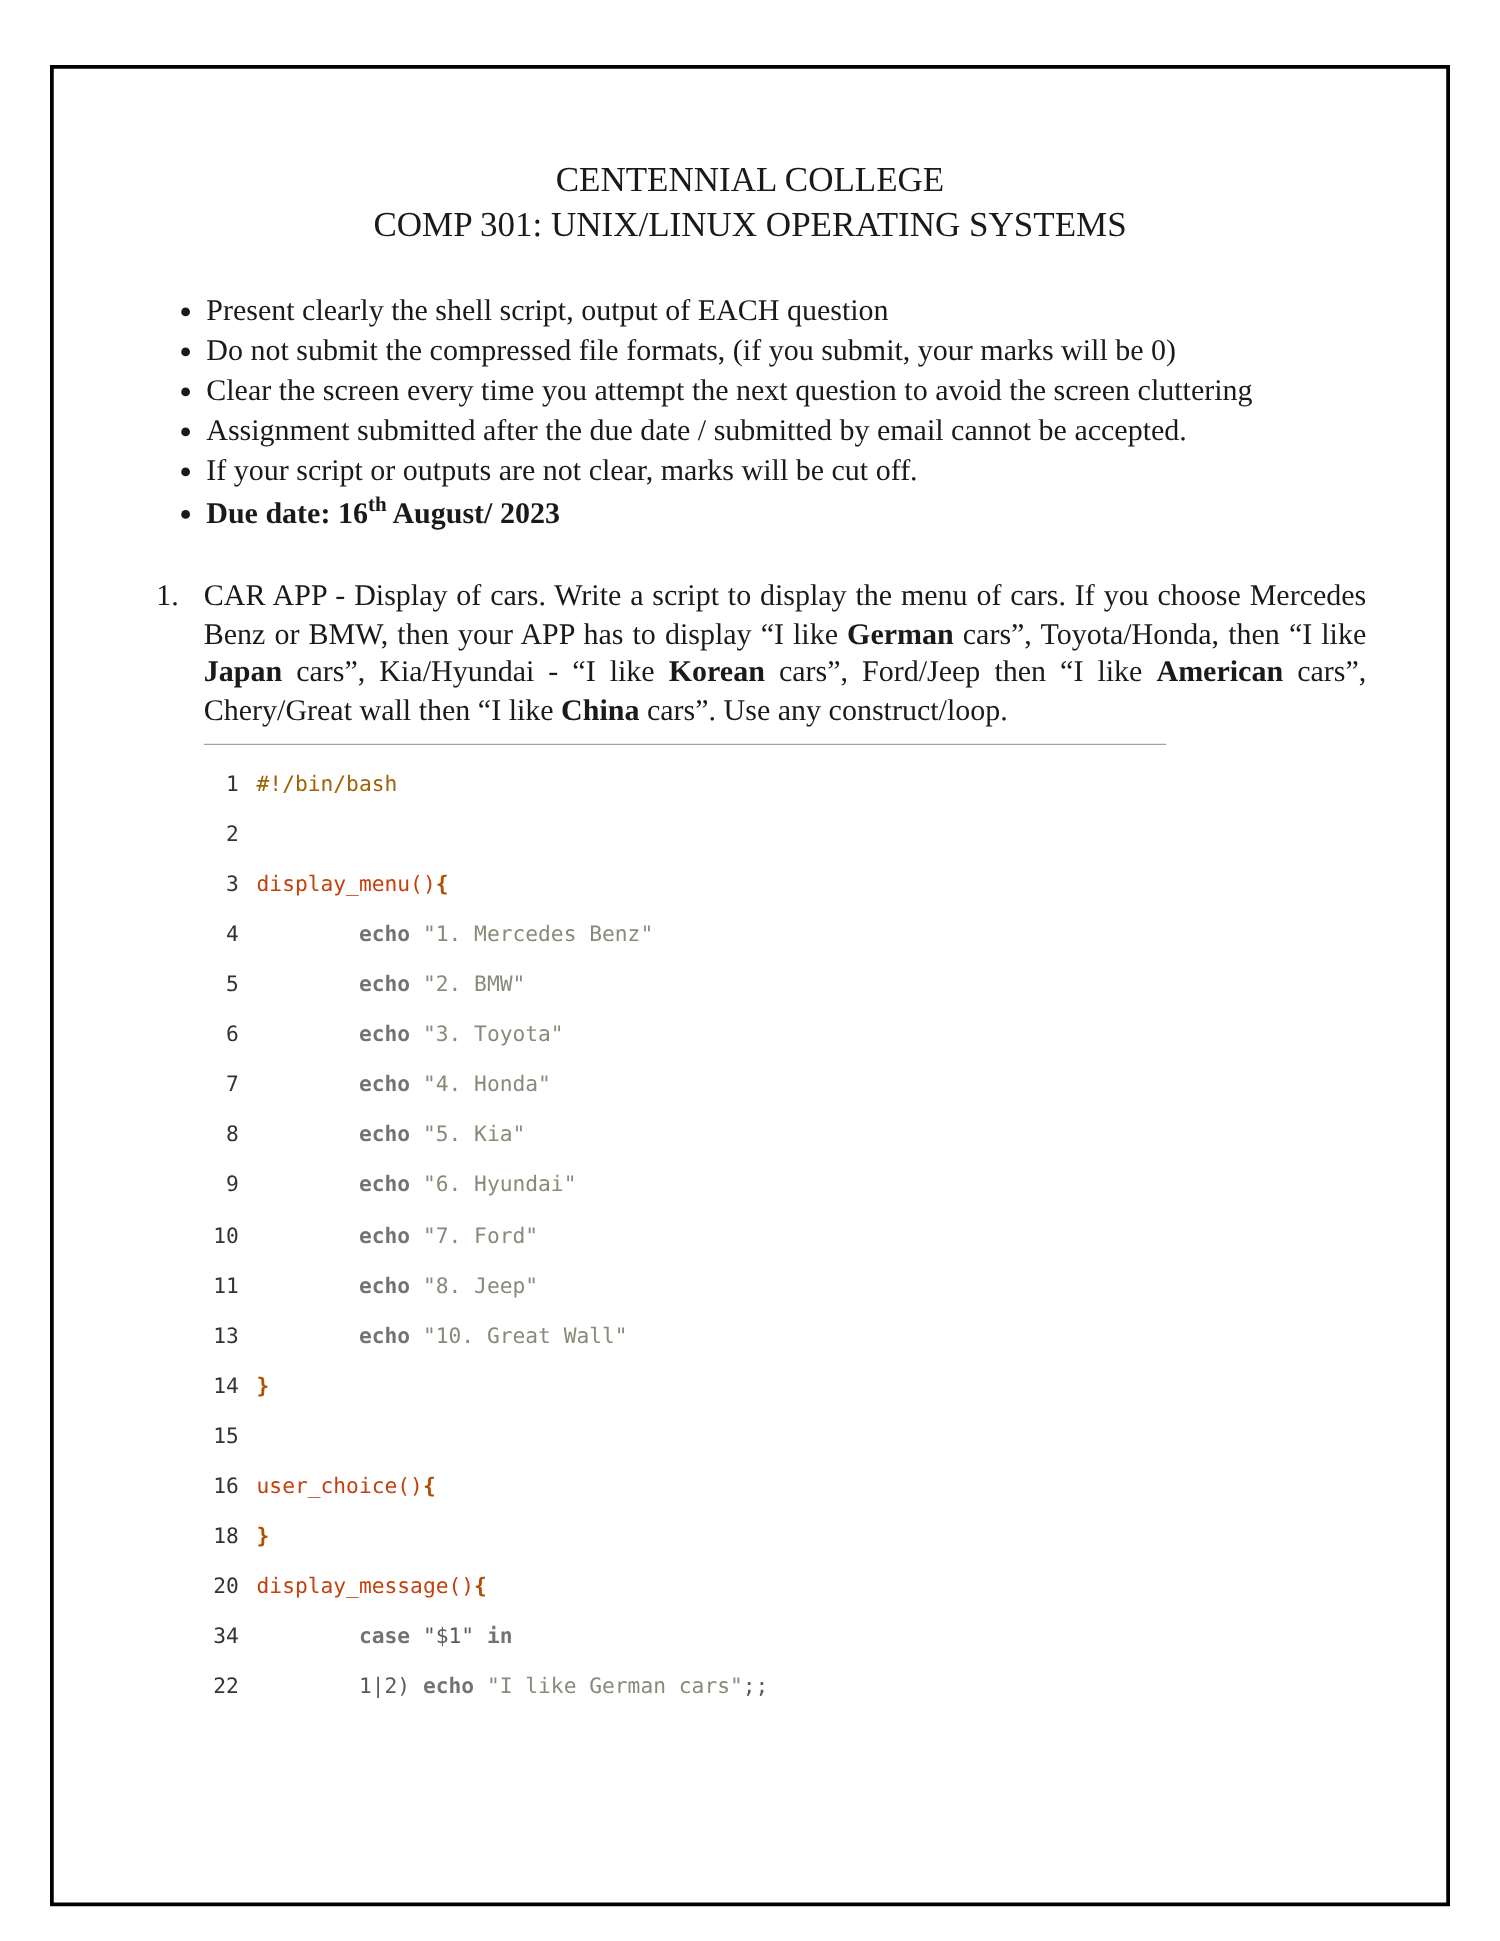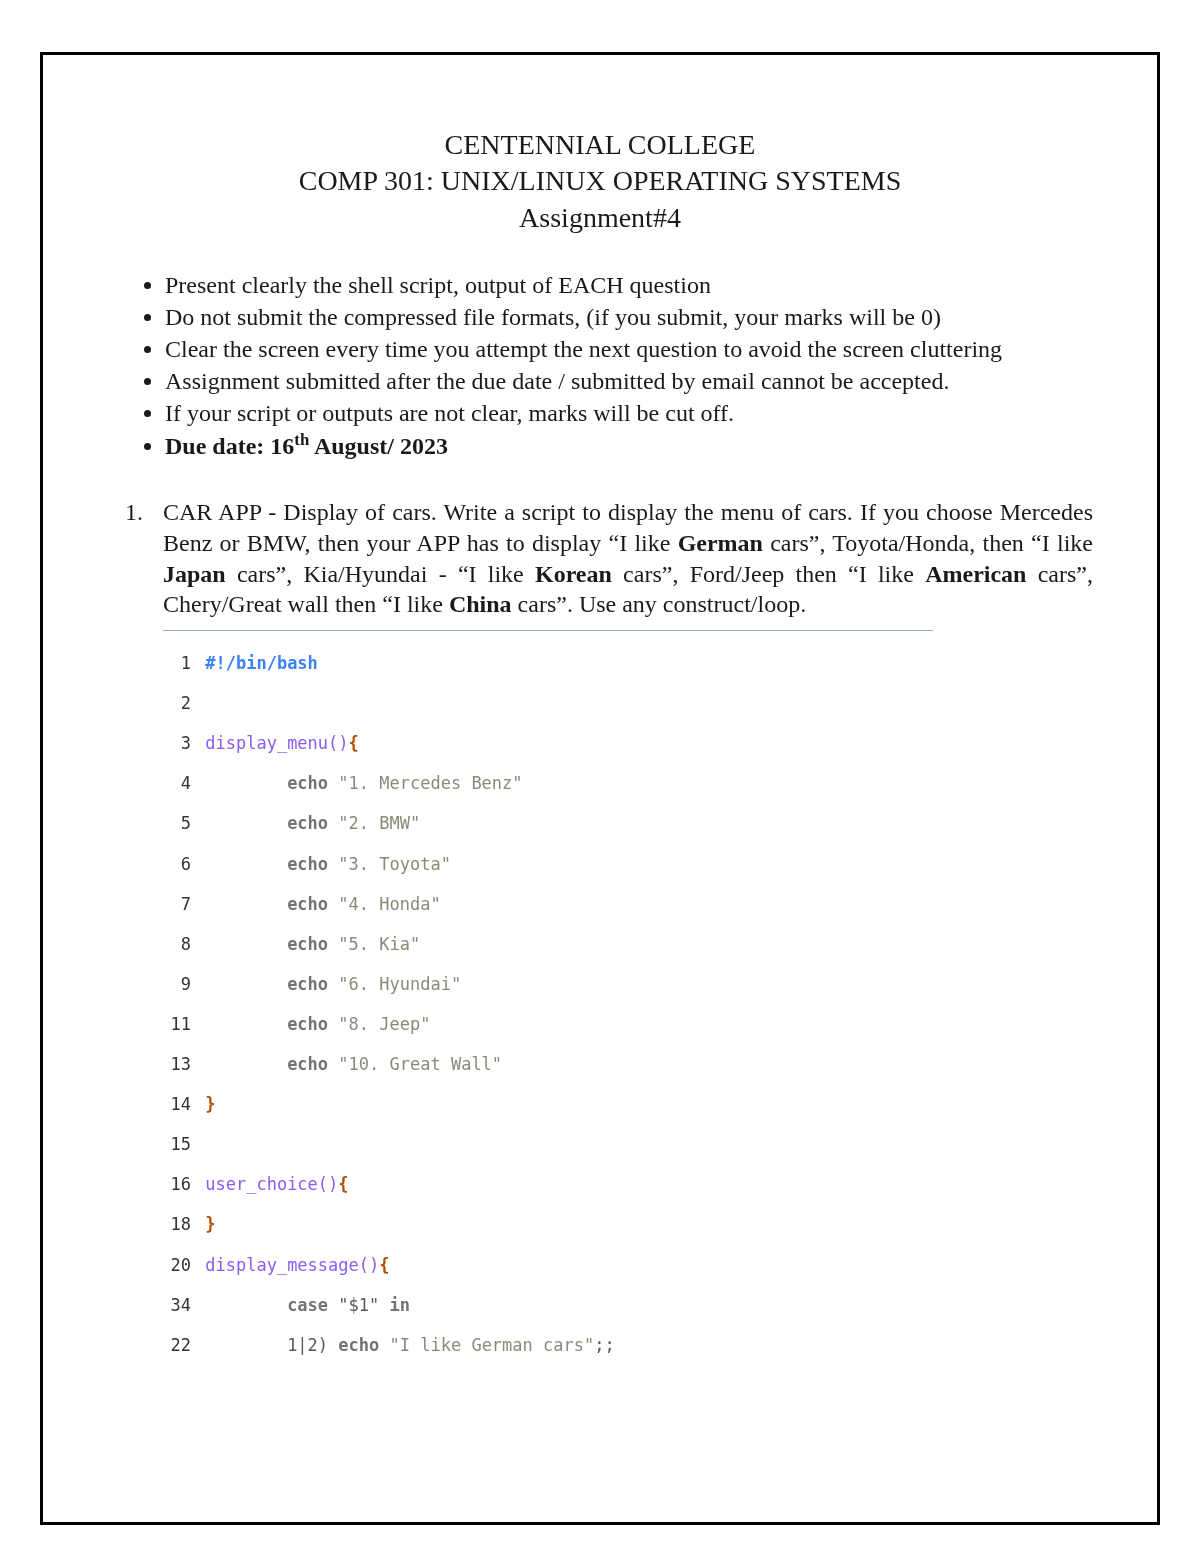--- a/index.html
+++ b/index.html
@@ -75,37 +75,36 @@
   }
   .code .row { display: flex; }
   .code .ln {
     width: 28px;
     text-align: right;
     color: #333;
     flex: none;
     padding-right: 4px;
   }
   .code .ct { flex: 1; }
-  .c-dir  { color: #3b82f6; font-weight: bold; }
-  .c-fn   { color: #8b5cf6; }
+  .c-dir  { color: #a16207; font-weight: normal; }
+  .c-fn   { color: #c2410c; }
   .c-kw   { color: #737373; font-weight: bold; }
   .c-str  { color: #8a8a7a; }
   .c-id   { color: #5a5a5a; }
   .c-punc { color: #b05000; font-weight: bold; }
 </style>
 </head>
 <body>
 
 <div class="page">
   <div class="sheet">
 
     <div class="title-block">
       <div>CENTENNIAL COLLEGE</div>
       <div>COMP 301: UNIX/LINUX OPERATING SYSTEMS</div>
-      <div>Assignment#4</div>
     </div>
 
     <ul class="bullets">
       <li>Present clearly the shell script, output of EACH question</li>
       <li>Do not submit the compressed file formats, (if you submit, your marks will be 0)</li>
       <li>Clear the screen every time you attempt the next question to avoid the screen cluttering</li>
       <li>Assignment submitted after the due date / submitted by email cannot be accepted.</li>
       <li>If your script or outputs are not clear, marks will be cut off.</li>
       <li class="strong">
         <span>Due date: 16</span><sup>th</sup><span> August/ 2023</span>
@@ -121,20 +120,21 @@
     <div class="code">
 <div class="row"><span class="ln">1</span><span class="ct"> <span class="c-dir">#!/bin/bash</span></span></div>
 <div class="row"><span class="ln">2</span><span class="ct"></span></div>
 <div class="row"><span class="ln">3</span><span class="ct"> <span class="c-fn">display_menu()</span><span class="c-punc">{</span></span></div>
 <div class="row"><span class="ln">4</span><span class="ct">         <span class="c-kw">echo</span> <span class="c-str">"1. Mercedes Benz"</span></span></div>
 <div class="row"><span class="ln">5</span><span class="ct">         <span class="c-kw">echo</span> <span class="c-str">"2. BMW"</span></span></div>
 <div class="row"><span class="ln">6</span><span class="ct">         <span class="c-kw">echo</span> <span class="c-str">"3. Toyota"</span></span></div>
 <div class="row"><span class="ln">7</span><span class="ct">         <span class="c-kw">echo</span> <span class="c-str">"4. Honda"</span></span></div>
 <div class="row"><span class="ln">8</span><span class="ct">         <span class="c-kw">echo</span> <span class="c-str">"5. Kia"</span></span></div>
 <div class="row"><span class="ln">9</span><span class="ct">         <span class="c-kw">echo</span> <span class="c-str">"6. Hyundai"</span></span></div>
+<div class="row"><span class="ln">10</span><span class="ct">         <span class="c-kw">echo</span> <span class="c-str">"7. Ford"</span></span></div>
 <div class="row"><span class="ln">11</span><span class="ct">         <span class="c-kw">echo</span> <span class="c-str">"8. Jeep"</span></span></div>
 <div class="row"><span class="ln">13</span><span class="ct">         <span class="c-kw">echo</span> <span class="c-str">"10. Great Wall"</span></span></div>
 <div class="row"><span class="ln">14</span><span class="ct"> <span class="c-punc">}</span></span></div>
 <div class="row"><span class="ln">15</span><span class="ct"></span></div>
 <div class="row"><span class="ln">16</span><span class="ct"> <span class="c-fn">user_choice()</span><span class="c-punc">{</span></span></div>
 <div class="row"><span class="ln">18</span><span class="ct"> <span class="c-punc">}</span></span></div>
 <div class="row"><span class="ln">20</span><span class="ct"> <span class="c-fn">display_message()</span><span class="c-punc">{</span></span></div>
 <div class="row"><span class="ln">34</span><span class="ct">         <span class="c-kw">case</span><span class="c-id"> "$1" </span><span class="c-kw">in</span></span></div>
 <div class="row"><span class="ln">22</span><span class="ct">         <span class="c-id">1|2) </span><span class="c-kw">echo</span> <span class="c-str">"I like German cars"</span><span class="c-id">;;</span></span></div>
 

